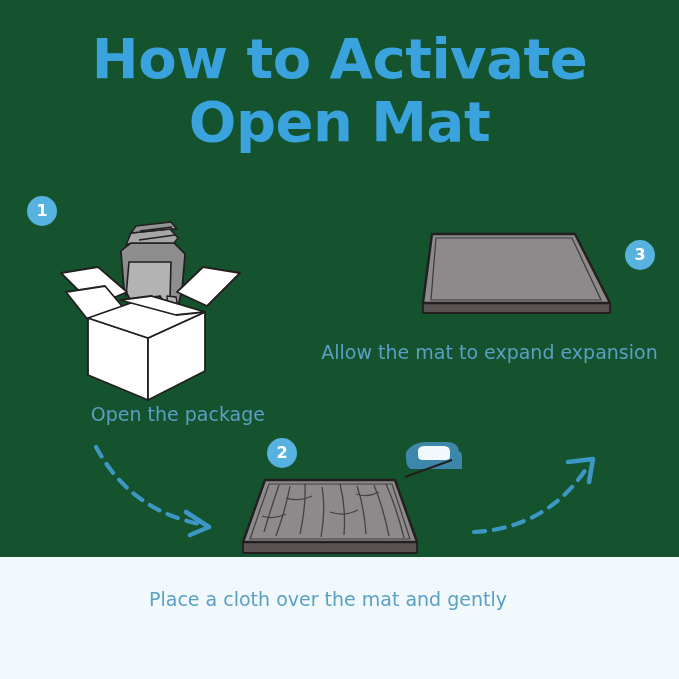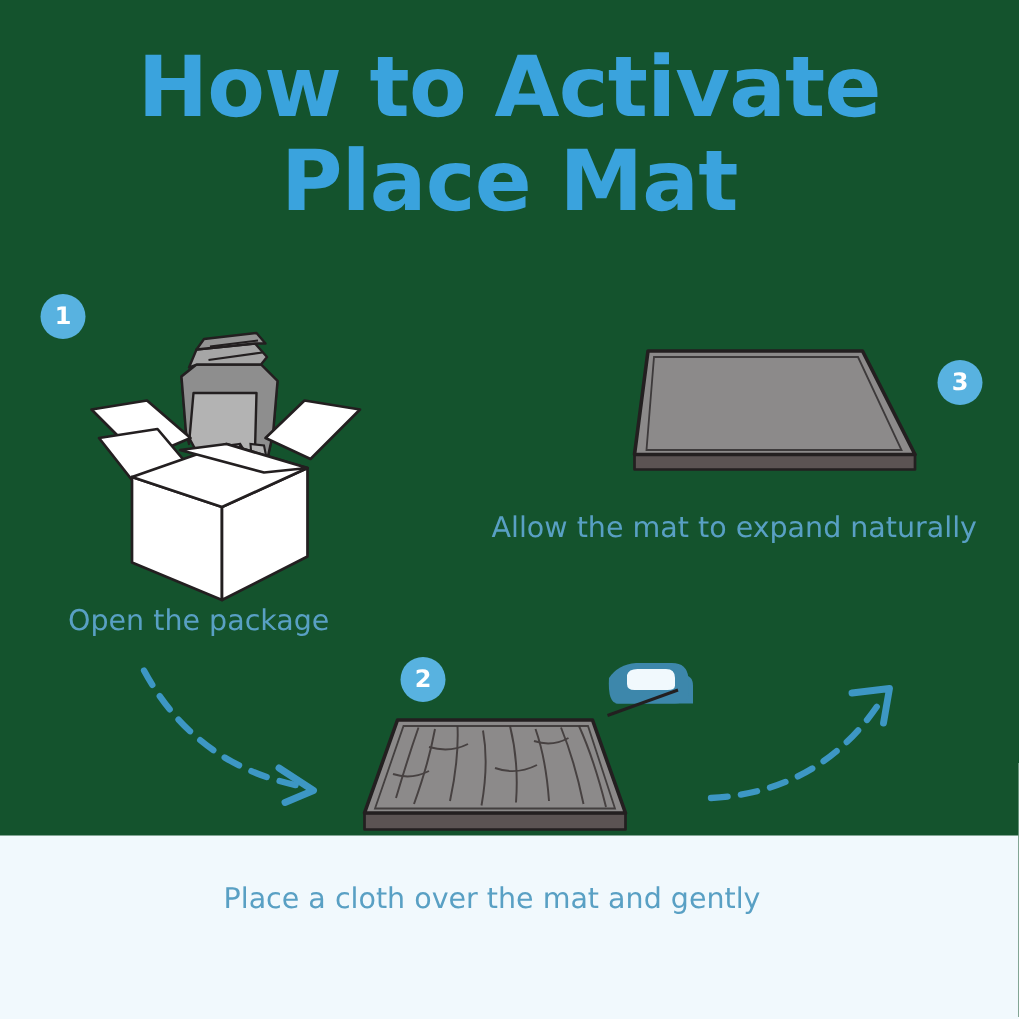--- a/index.html
+++ b/index.html
@@ -59,21 +59,21 @@
   
   .caption {
     position: absolute;
     color: #59a0c4;
     font-family: "DejaVu Sans", sans-serif;
     font-size: 19px;
     line-height: 30px;
     text-align: center;
     white-space: nowrap;
   }
-  #caption-1 { left: 0px;   top: 399px; width: 265px; }
+  #caption-1 { left: 0px;   top: 399px; width: 265px; text-align: right; }
   #caption-3 { left: 300px; top: 337px; width: 379px; }
   #caption-2 { left: 68px;  top: 584px; width: 520px; }
   .caption .ln { display: block; }
 
   
   .art {
     position: absolute;
     left: 0;
     top: 0;
     width: 679px;
@@ -81,21 +81,21 @@
     pointer-events: none;
   }
 </style>
 </head>
 <body>
 
 <div id="infographic">
 
   <div class="title-block">
     <span class="title-line">How to Activate</span>
-    <span class="title-line">Place Mat</span>
+    <span class="title-line">Open Mat</span>
   </div>
 
   <svg class="art" viewBox="0 0 679 679">
 
     <g>
 
       <g>
         <path d="M121 251 L124 288 L131 301 L152 309 L160 296 L168 309 L178 307 L182 289 L185 254 L174 243 L131 243 Z" fill="#b3b3b3" stroke="#231f20" stroke-width="1.6" stroke-linejoin="round"></path>
         <path d="M121 251 L131 243 L174 243 L185 254 L182 289 L178 307 L170 300 L171 262 L129 262 L126 296 L124 288 Z" fill="#8e8e8e" stroke="#231f20" stroke-width="1.6" stroke-linejoin="round"></path>
         <path d="M126 245 L131 233 L170 229 L178 238 L174 243 L131 243 Z" fill="#a6a6a6" stroke="#231f20" stroke-width="1.6" stroke-linejoin="round"></path>
@@ -164,20 +164,20 @@
 
   <div class="badge" id="badge-1">1</div>
   <div class="badge" id="badge-2">2</div>
   <div class="badge" id="badge-3">3</div>
 
   <div class="caption" id="caption-1">
     <span class="ln">Open the package</span>
   </div>
 
   <div class="caption" id="caption-3">
-    <span class="ln">Allow the mat to expand naturally</span>
+    <span class="ln">Allow the mat to expand expansion</span>
   </div>
 
   <div class="caption" id="caption-2">
     <span class="ln">Place a cloth over the mat and gently</span>
   </div>
 
 </div>
 
 </body></html>

